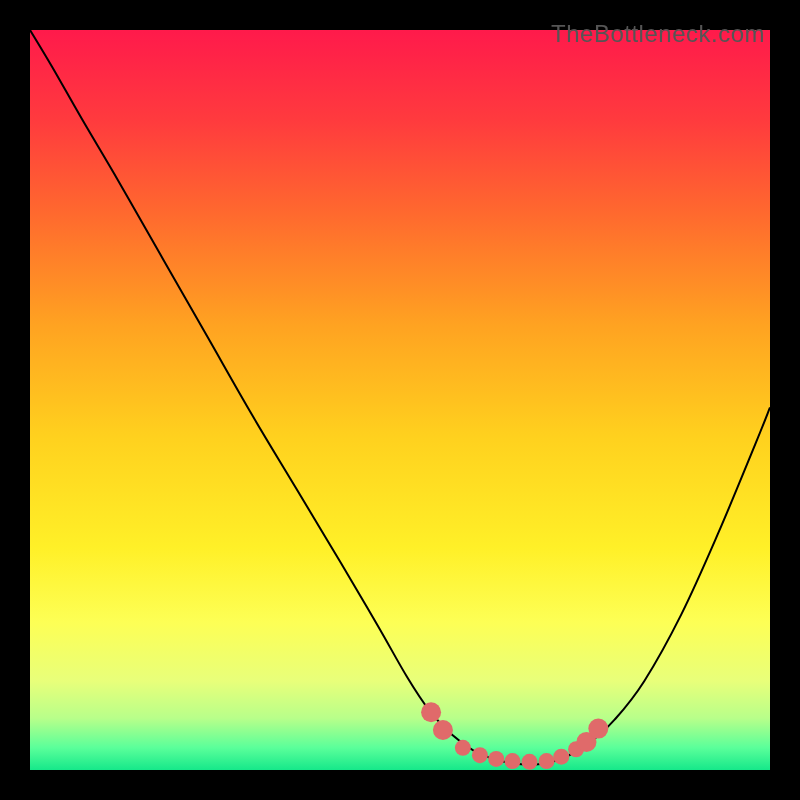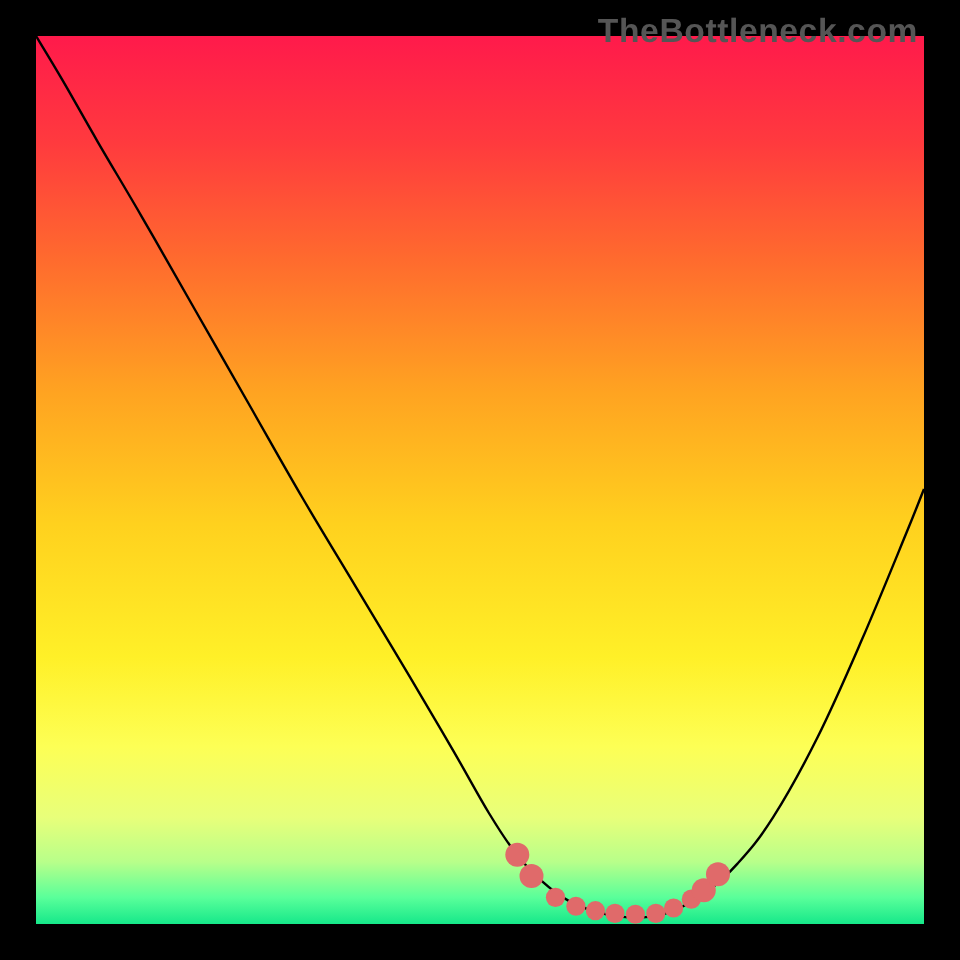--- a/index.html
+++ b/index.html
@@ -14,25 +14,25 @@
   .frame {
     position: absolute;
     left: 30px;
     top: 30px;
     width: 740px;
     height: 740px;
     background: #000;
   }
   .watermark {
     position: absolute;
-    top: 10px;
+    top: 20px;
     right: 35px;
     color: #555;
-    font-size: 28px;
-    font-weight: 700;
+    font-size: 24px;
+    font-weight: 400;
     letter-spacing: 0.5px;
     z-index: 5;
   }
   svg {
     position: absolute;
     left: 0;
     top: 0;
     display: block;
   }
 </style>

